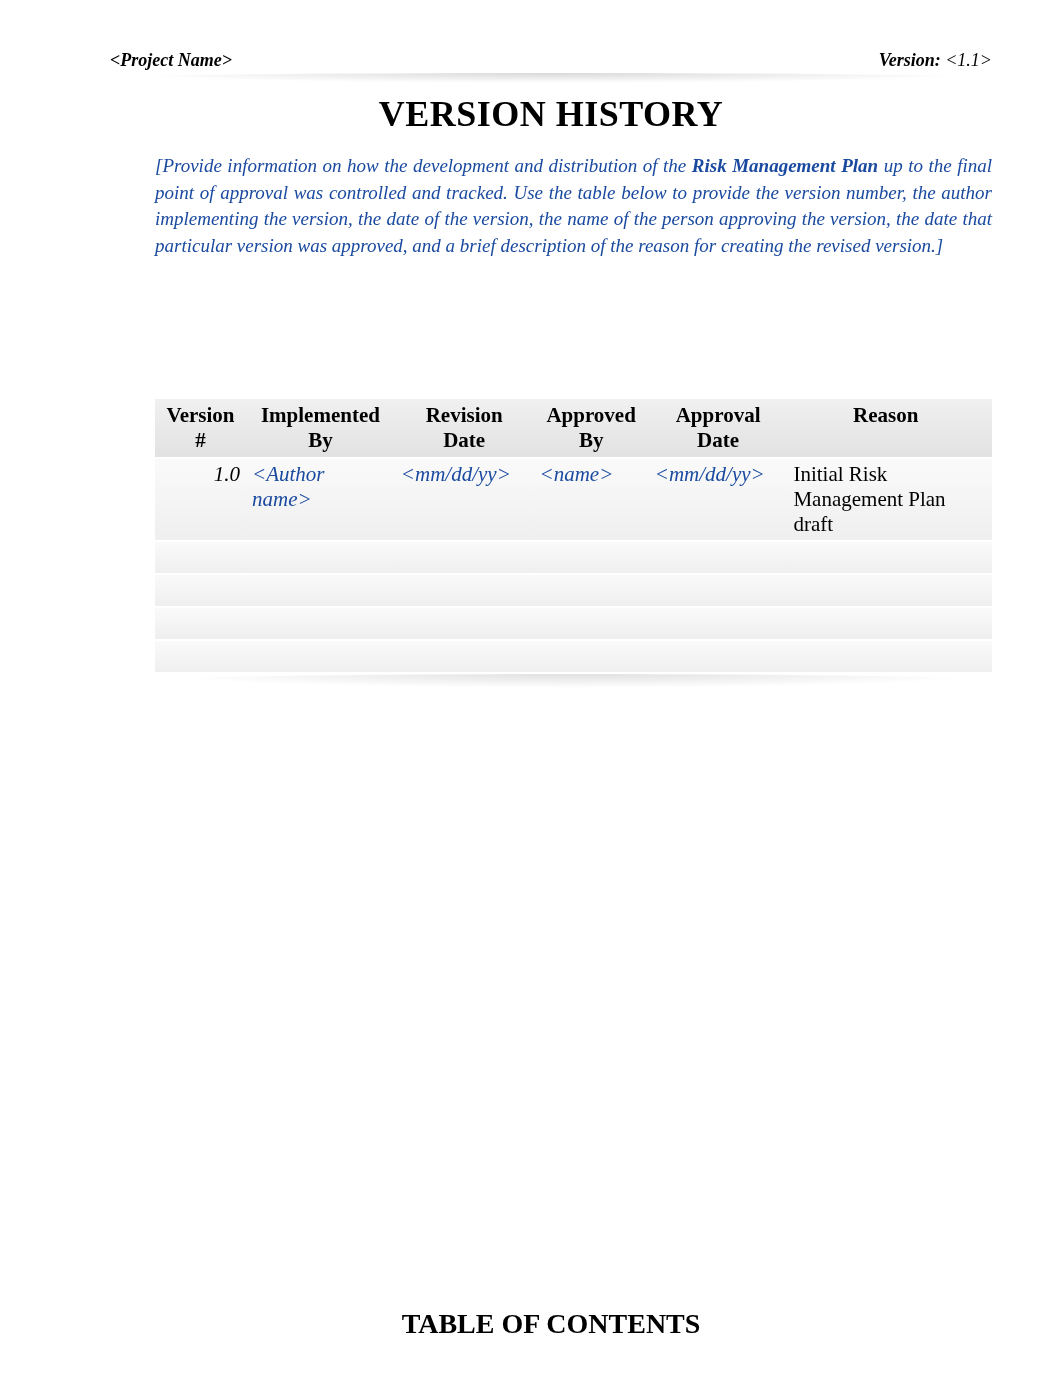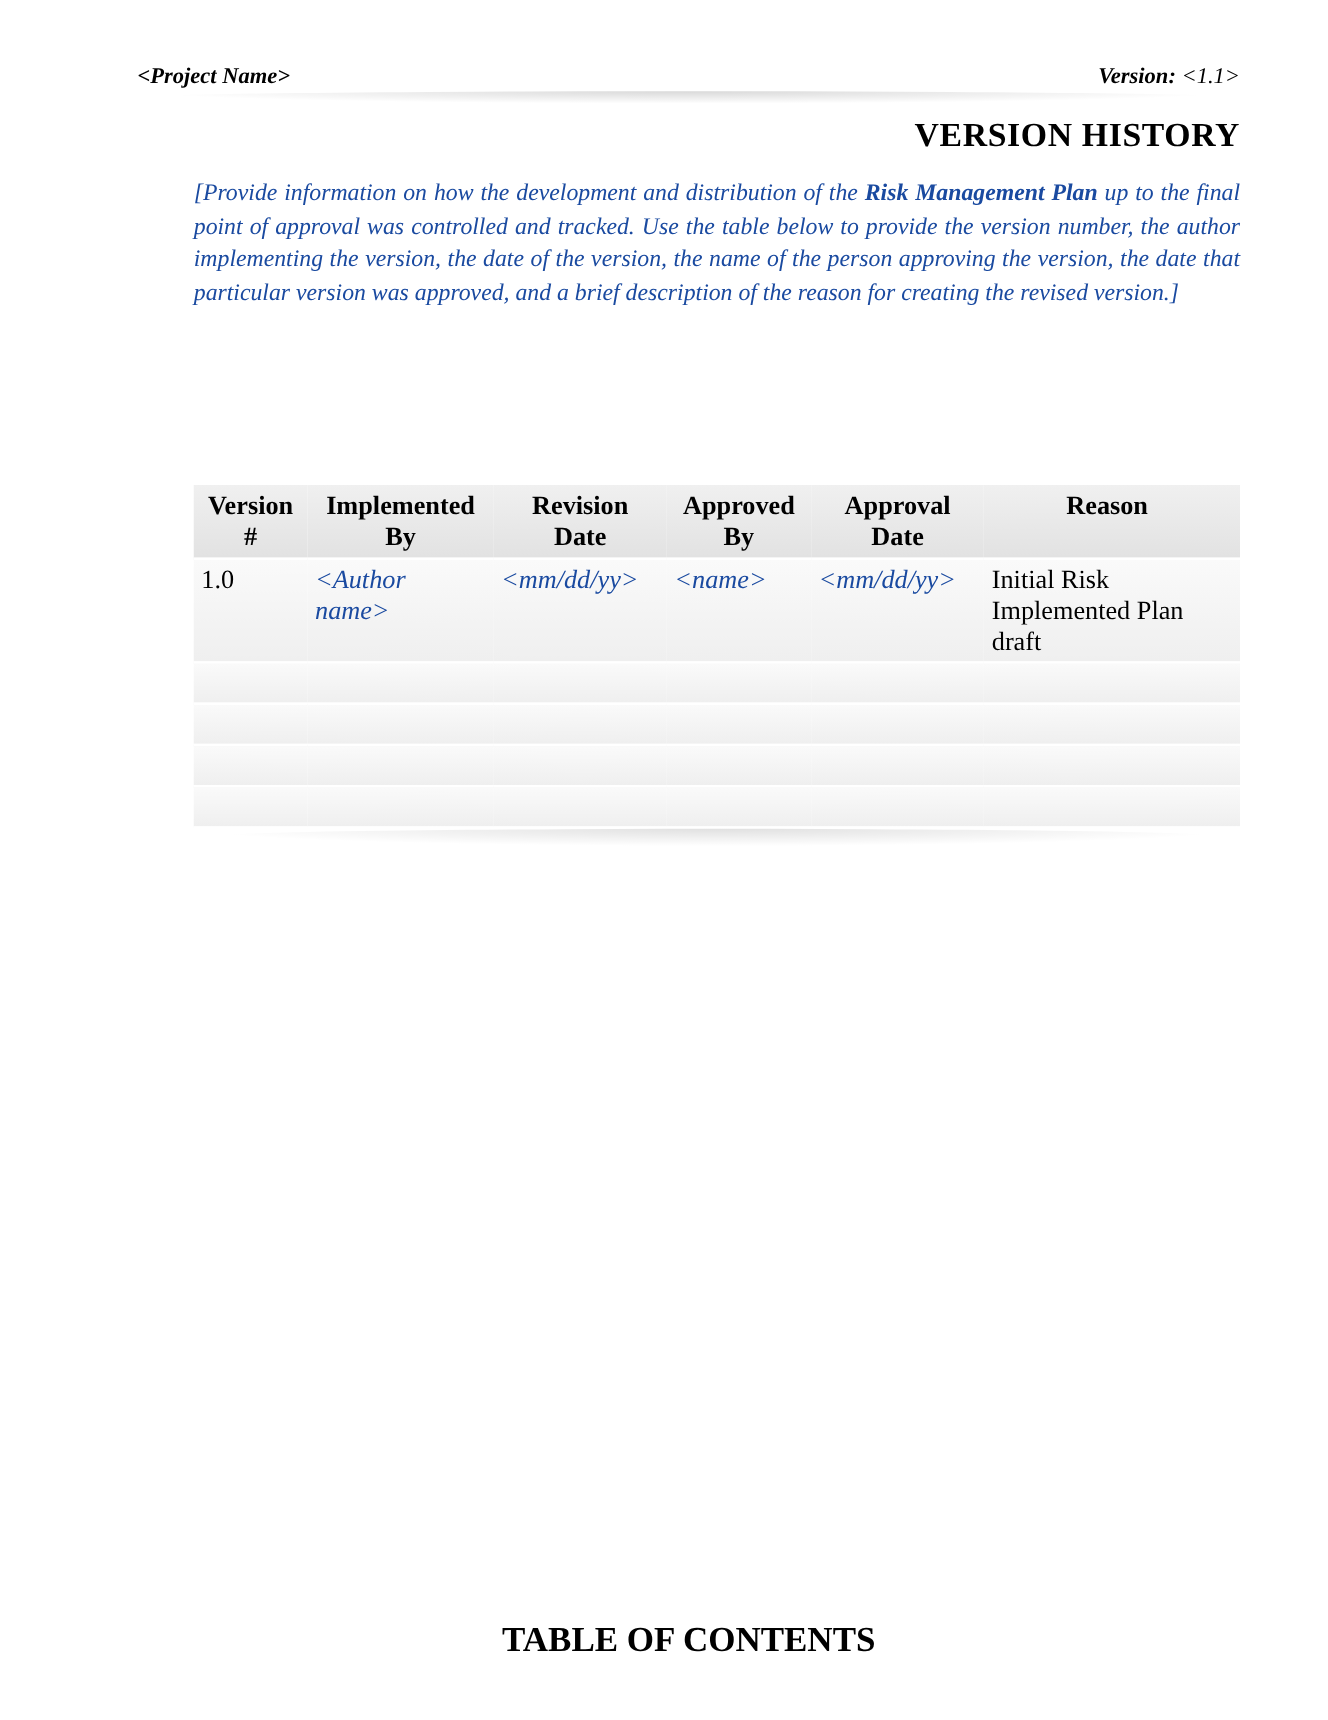--- a/index.html
+++ b/index.html
@@ -28,22 +28,22 @@
       font-weight: normal;
     }
     .header-shadow {
       height: 10px;
       margin: 2px -2px 8px -2px;
       background: radial-gradient(ellipse at center top, rgba(0,0,0,0.25), rgba(0,0,0,0) 70%);
       border-radius: 50%;
       opacity: 0.6;
     }
     h1 {
-      text-align: right;
-      font-size: 27px;
+      text-align: center;
+      font-size: 36px;
       font-weight: bold;
       margin: 10px 0 18px 0;
       letter-spacing: 0.5px;
     }
     .instruction {
       margin: 0 0 0 45px;
       color: #1a4aa0;
       font-style: italic;
       font-size: 19px;
       line-height: 1.4;
@@ -73,21 +73,22 @@
       padding-right: 14px;
     }
     tbody td {
       padding: 3px 6px;
       vertical-align: top;
       text-align: left;
       background: linear-gradient(to bottom, #fafafa, #efefef);
       border-bottom: 2px solid #fff;
     }
     tbody td.center {
-      text-align: left;
+      text-align: right;
+      font-style: italic;
     }
     .placeholder {
       color: #1a4aa0;
       font-style: italic;
     }
     .reason-cell {
       font-style: normal;
       color: #000;
     }
     .col-version { width: 80px; }
@@ -158,21 +159,21 @@
           <th><span>Reason</span></th>
         </tr>
       </thead>
       <tbody id="tbody">
       <tr>
             <td class="center"><span>1.0</span></td>
             <td><span class="placeholder">&lt;Author name&gt;</span></td>
             <td><span class="placeholder">&lt;mm/dd/yy&gt;</span></td>
             <td><span class="placeholder">&lt;name&gt;</span></td>
             <td><span class="placeholder">&lt;mm/dd/yy&gt;</span></td>
-            <td class="reason-cell"><span>Initial Risk Implemented Plan draft</span></td>
+            <td class="reason-cell"><span>Initial Risk Management Plan draft</span></td>
           </tr>
           <tr class="empty">
             <td>&nbsp;</td>
             <td>&nbsp;</td>
             <td>&nbsp;</td>
             <td>&nbsp;</td>
             <td>&nbsp;</td>
             <td>&nbsp;</td>
           </tr>
           <tr class="empty">

